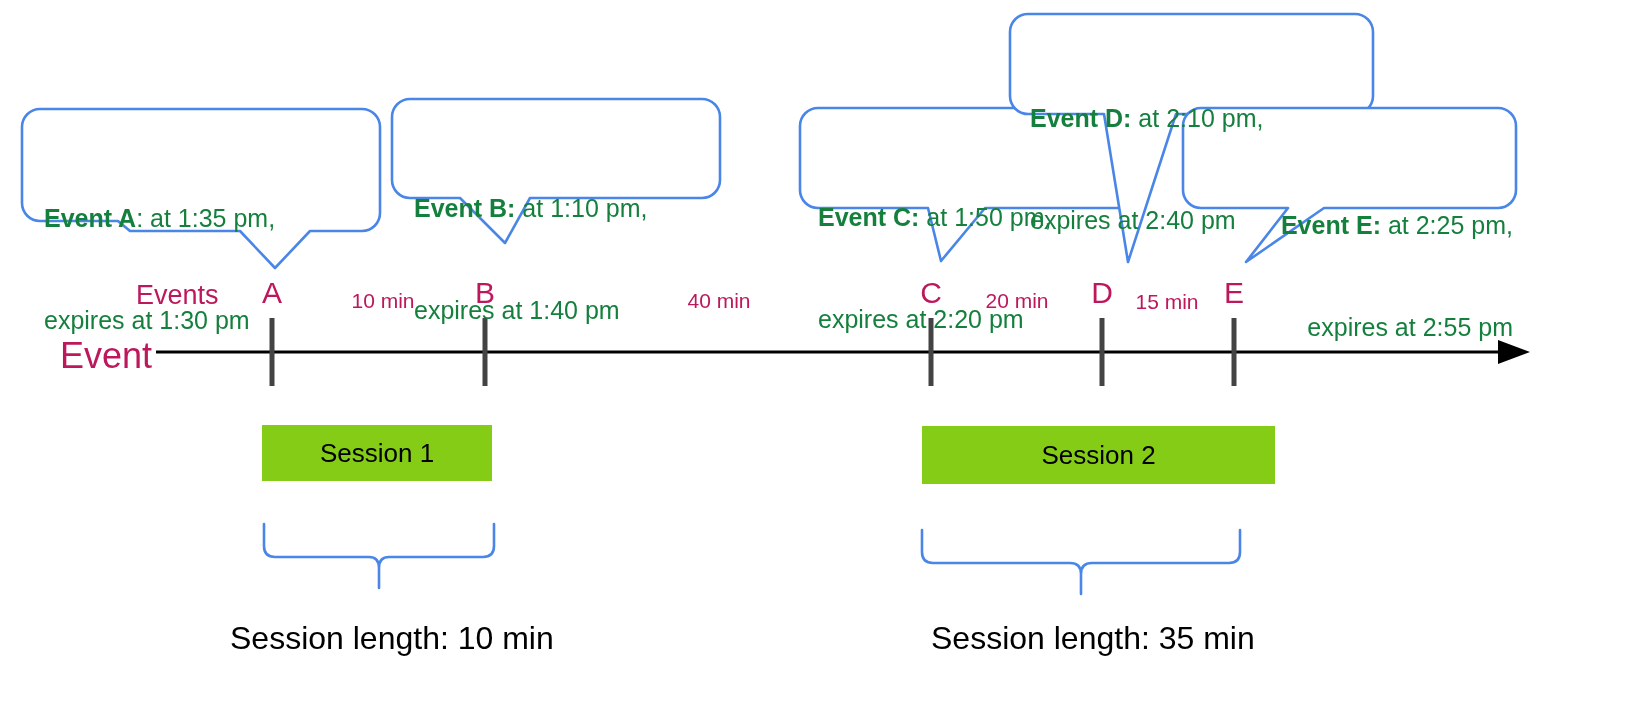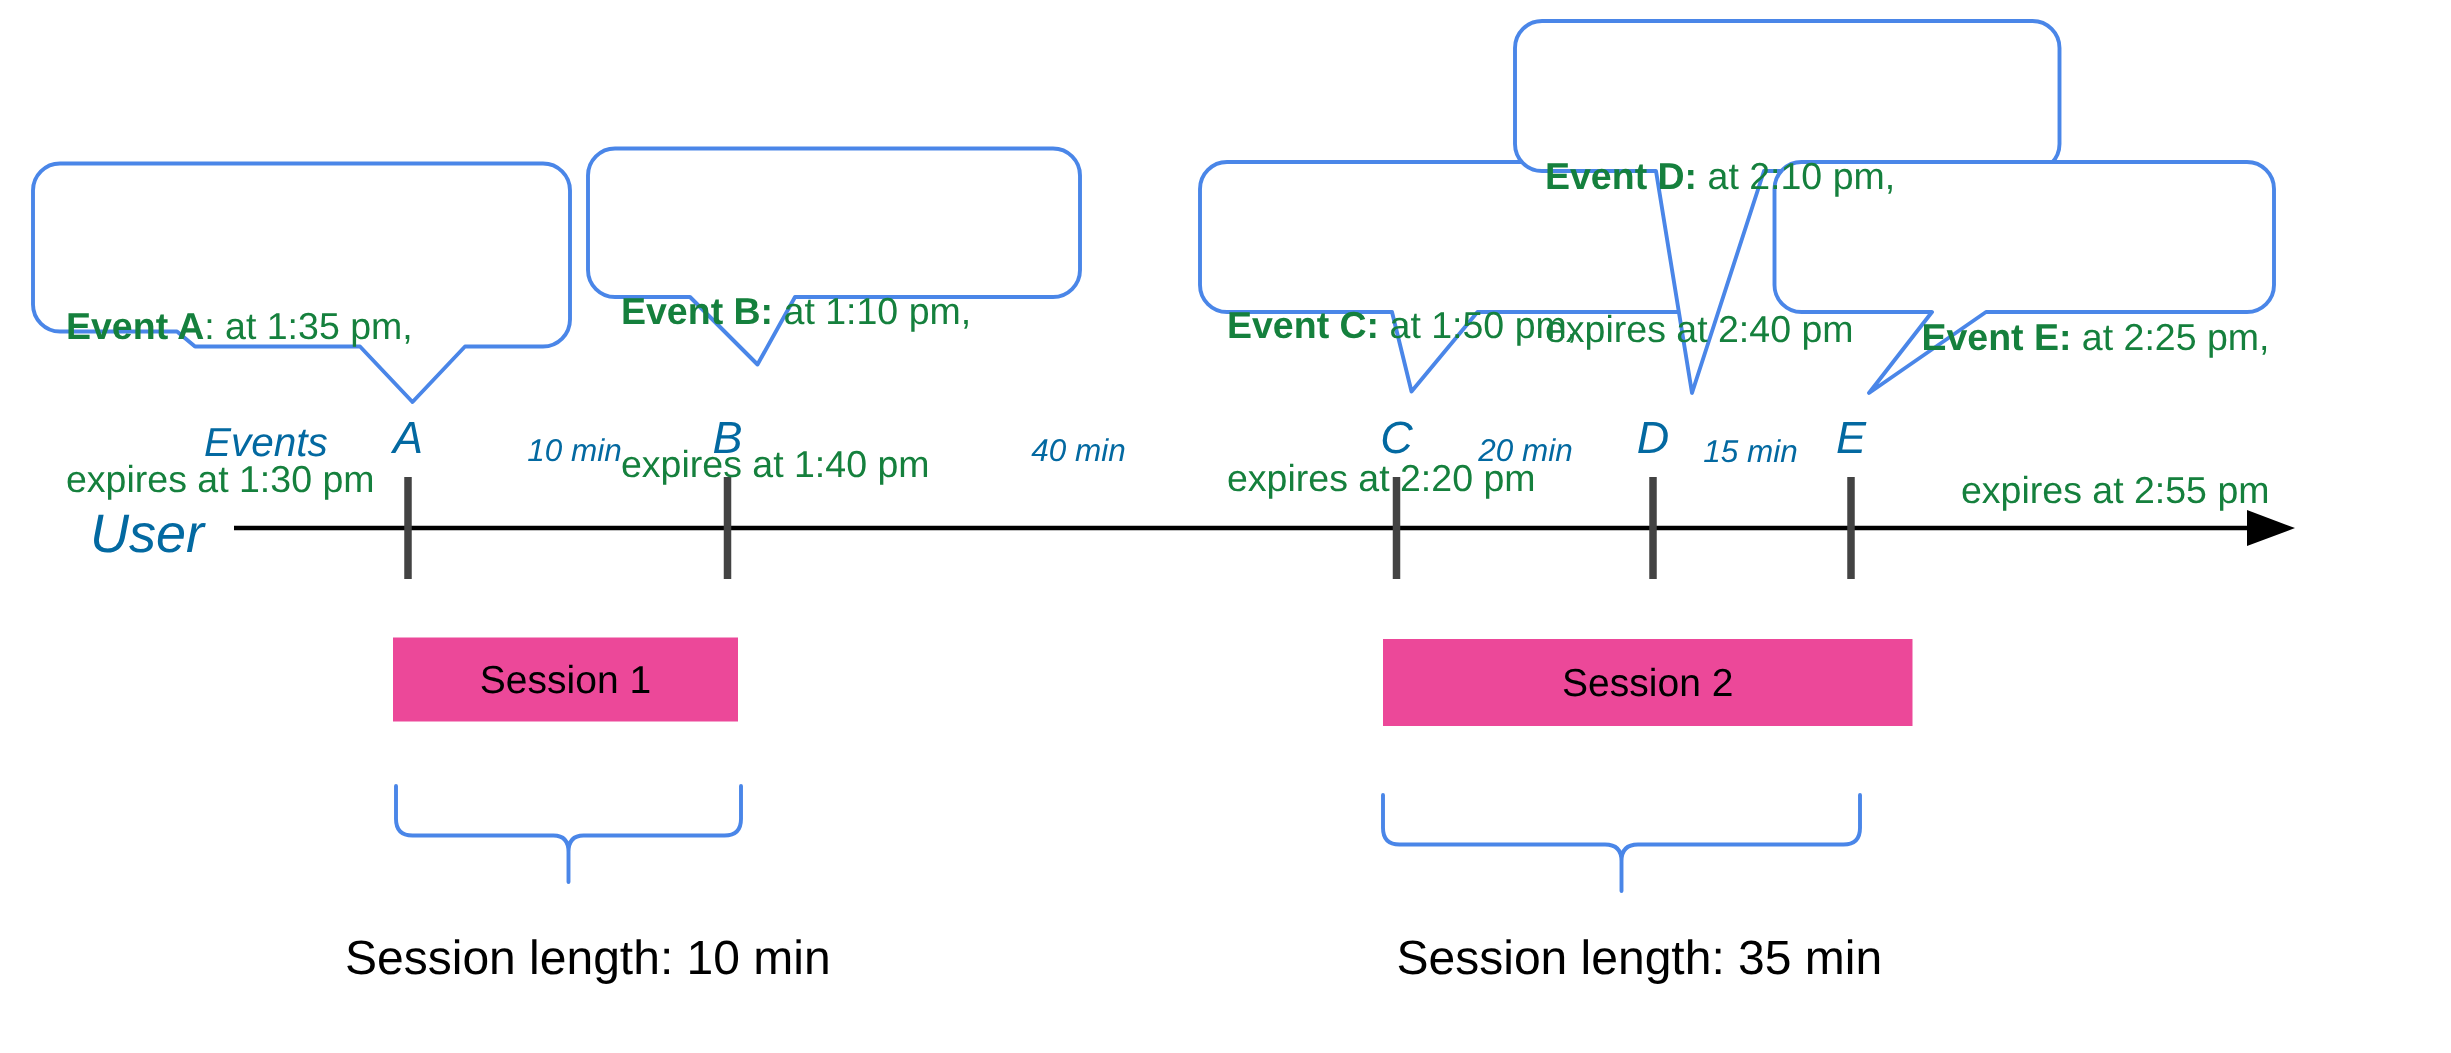--- a/index.html
+++ b/index.html
@@ -34,41 +34,40 @@
     line-height: 34px;
     color: #15803d;
     white-space: pre;
   }
   .callout-text b {
     font-weight: bold;
   }
   .axis-label {
     position: absolute;
     font-family: "Liberation Sans", sans-serif;
-    color: #0369a1;
+    color: #be185d;
     white-space: nowrap;
-    font-style: italic;
   }
   .user-label {
     font-size: 36px;
   }
   .events-label {
     font-size: 27px;
   }
   .tick-letter {
     font-size: 30px;
     text-align: center;
   }
   .interval-label {
     font-size: 21px;
     text-align: center;
   }
   .session-box {
     position: absolute;
-    background: #ec4899;
+    background: #84cc16;
     display: flex;
     align-items: center;
     justify-content: center;
     font-size: 26px;
     color: #000000;
   }
   .session-length {
     position: absolute;
     font-size: 32px;
     text-align: right;
@@ -201,21 +200,21 @@
   <div class="callout-text" style="left:1030px; top:33px; width:330px;">
     <div><b>Event D:</b><span> at 2:10 pm,</span></div>
     <div>expires at 2:40 pm</div>
   </div>
 
   <div class="callout-text" style="left:1203px; top:140px; width:310px;text-align:right;">
     <div><b>Event E:</b><span> at 2:25 pm,</span></div>
     <div>expires at 2:55 pm</div>
   </div>
 
-  <div class="axis-label user-label" style="left:60px; top:335px;">User</div>
+  <div class="axis-label user-label" style="left:60px; top:335px;">Event</div>
 
   <div class="axis-label events-label" style="left:136px; top:280px;">Events</div>
 
   <div class="axis-label tick-letter" style="left:252px; top:276px; width:40px;">A</div>
   <div class="axis-label tick-letter" style="left:465px; top:276px; width:40px;">B</div>
   <div class="axis-label tick-letter" style="left:911px; top:276px; width:40px;">C</div>
   <div class="axis-label tick-letter" style="left:1082px; top:276px; width:40px;">D</div>
   <div class="axis-label tick-letter" style="left:1214px; top:276px; width:40px;">E</div>
 
   <div class="axis-label interval-label" style="left:328px; top:289px; width:110px;">10 min</div>

